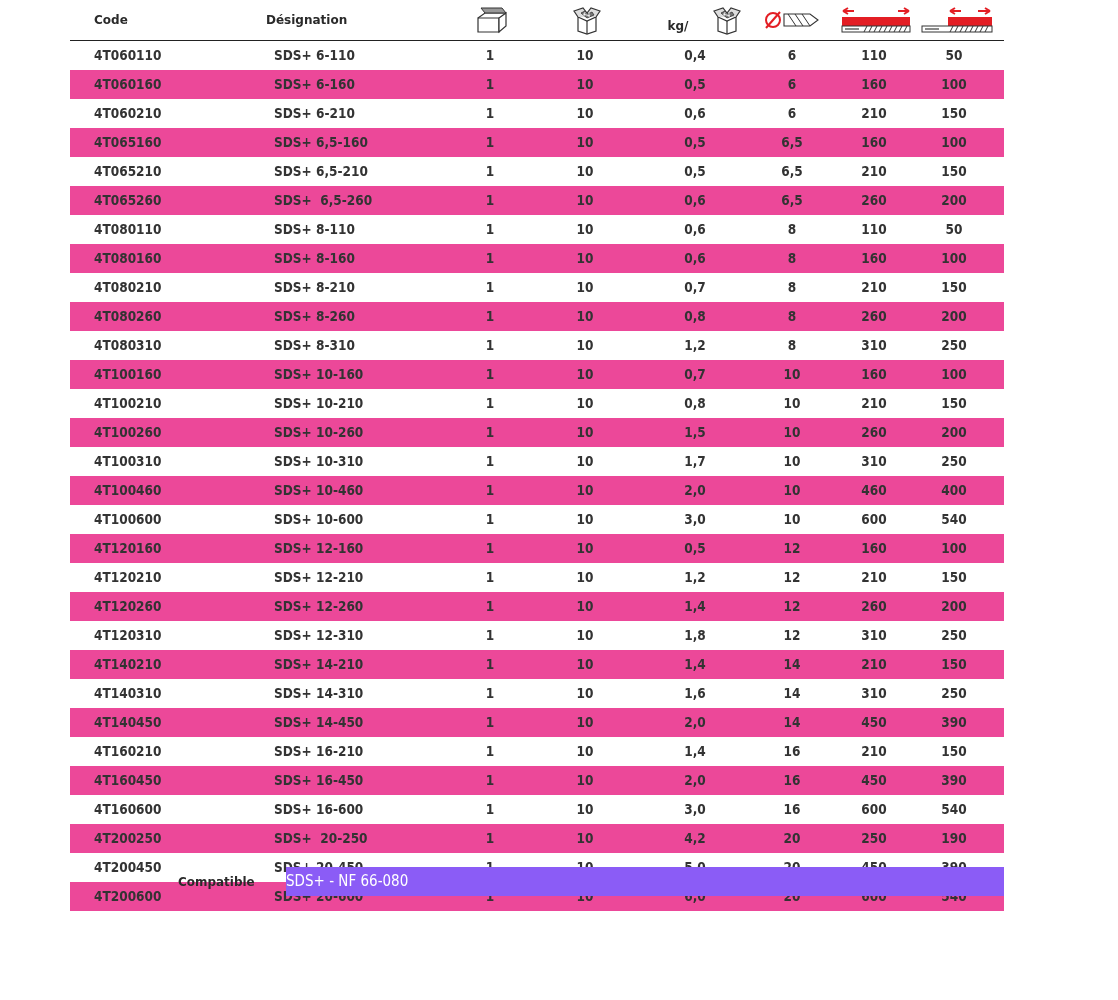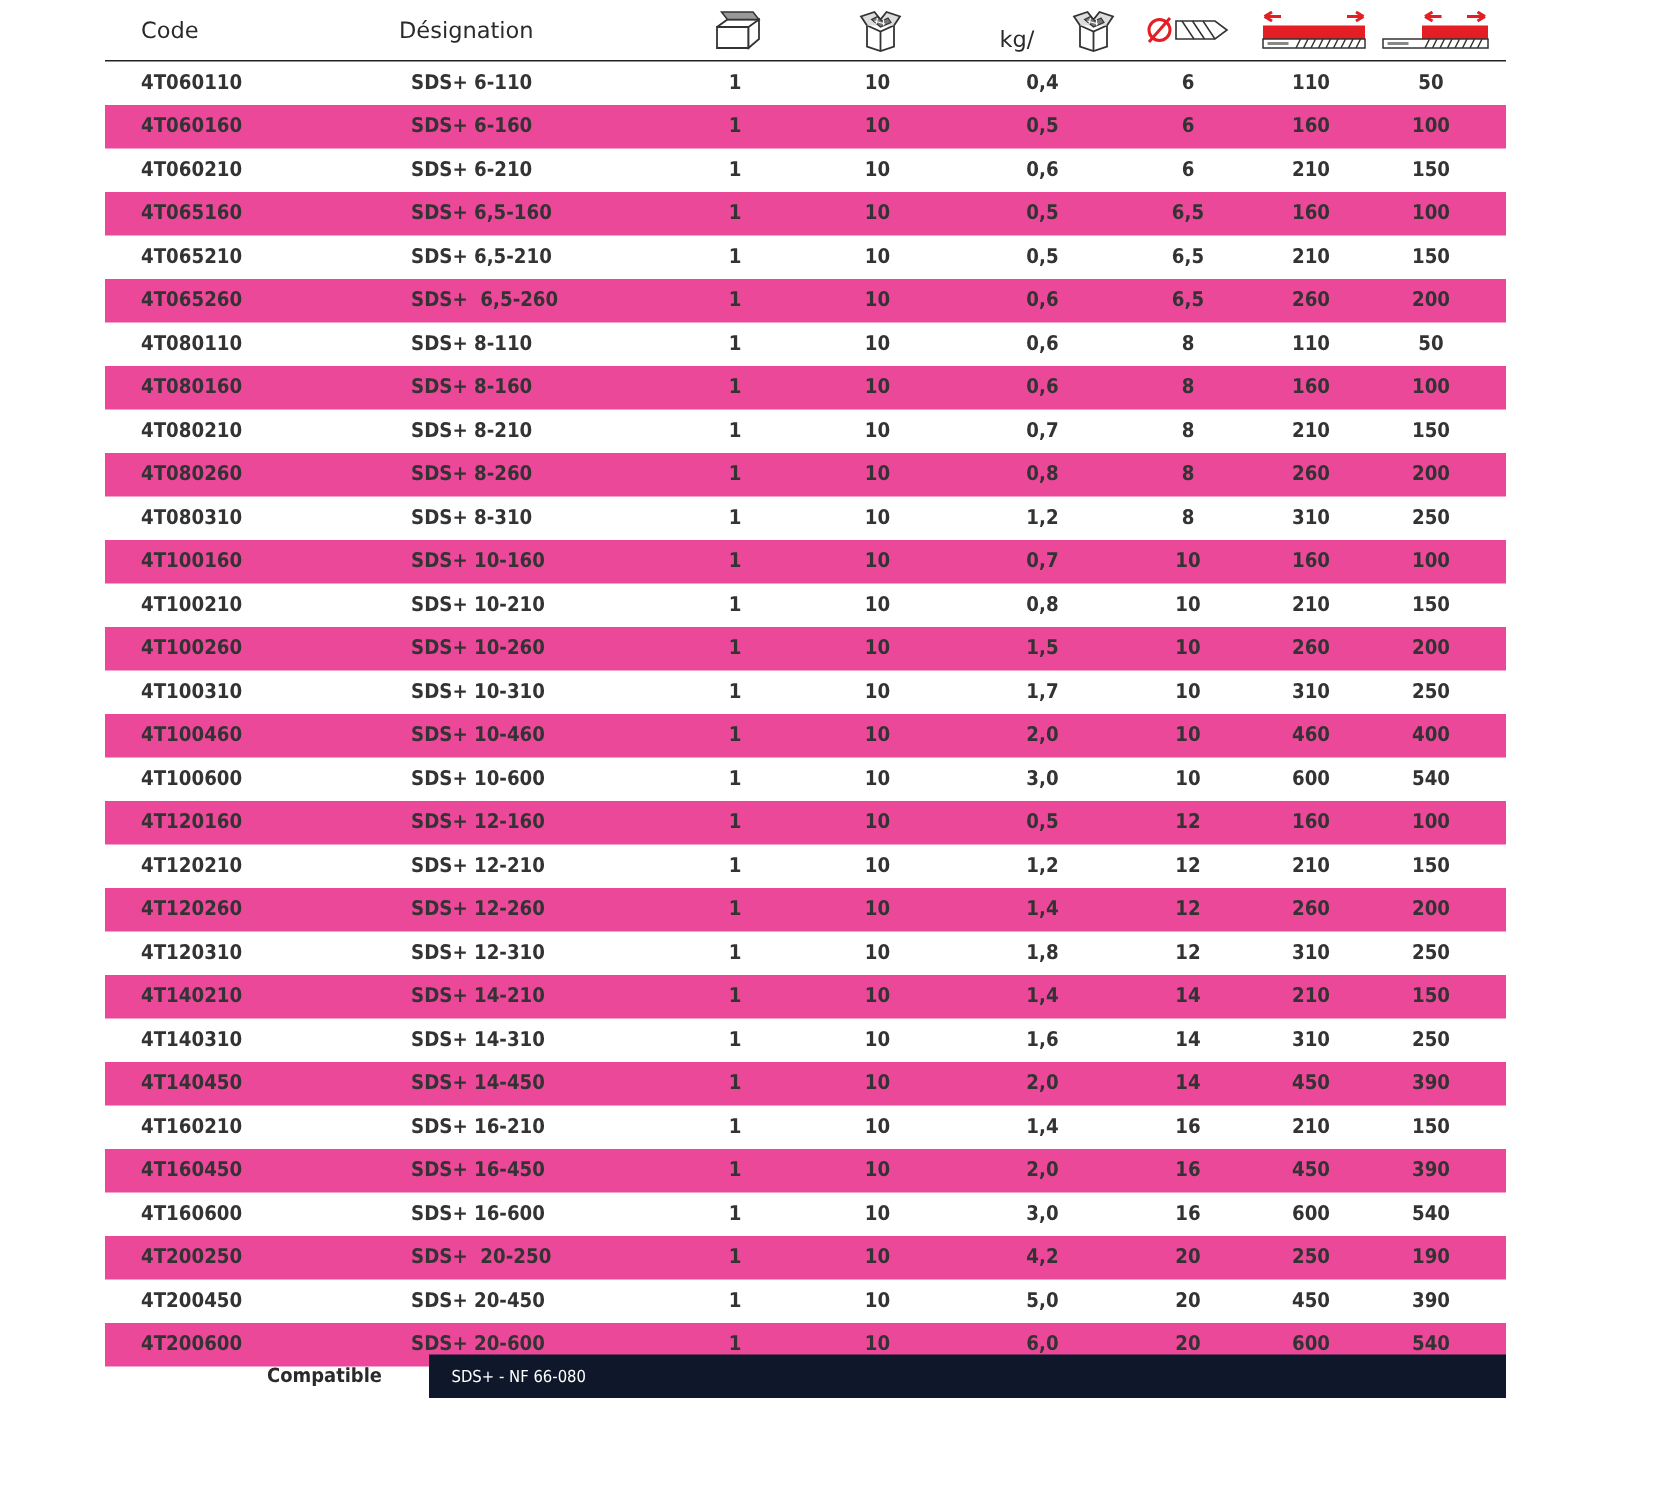--- a/index.html
+++ b/index.html
@@ -1,39 +1,39 @@
 <!DOCTYPE html>
 <html><head>
 <meta charset="utf-8">
 <style>
   html, body { margin: 0; padding: 0; background: #ffffff; }
   body { width: 1118px; height: 1000px; position: relative; overflow: hidden;
          font-family: "DejaVu Sans", sans-serif; color: #2a2a2a; }
   #table { position: absolute; left: 70px; top: 0; width: 934px; }
   .hdr { position: relative; height: 40px; border-bottom: 1.5px solid #222; }
   .hdr .col { position: absolute; top: 0; height: 40px; display: flex; align-items: center; justify-content: center; }
-  .hdr .lbl { font-weight: normal; font-size: 15px; color: #2a2a2a; }
+  .hdr .lbl { font-weight: bold; font-size: 12px; color: #2a2a2a; }
   .row { position: relative; height: 29px; font-weight: bold; }
   .row.alt { background: #ec4899; }
   .row .cell { position: absolute; top: 0; height: 29px; line-height: 29px; font-size: 13.5px; color: #333;
                transform: scaleX(0.9); transform-origin: left center; white-space: pre; }
   .c-code { left: 24px; }
   .c-des  { left: 204px; }
   .c-num  { text-align: center; width: 60px; transform-origin: center center !important; }
   .c-box1 { left: 390px; }
   .c-box10{ left: 485px; }
   .c-kg   { left: 595px; }
   .c-dia  { left: 692px; }
   .c-len  { left: 774px; }
   .c-work { left: 854px; }
-  .foot { position: absolute; top: 903px; left: 70px; width: 934px; height: 47px; }
+  .foot { position: absolute; top: 867px; left: 70px; width: 934px; height: 47px; }
   .foot .flbl { position: absolute; left: 108px; top: 0; line-height: 29px; font-weight: bold; font-size: 13px; color: #2a2a2a;
                 transform: scaleX(0.92); transform-origin: left center; }
-  .foot .fval { position: absolute; left: 216px; top: 0; width: 718px; height: 29px; background: #0f172a; color: #fff;
-                line-height: 29px; font-size: 11px; padding-left: 15px; box-sizing: border-box; }
+  .foot .fval { position: absolute; left: 216px; top: 0; width: 718px; height: 29px; background: #8b5cf6; color: #fff;
+                line-height: 29px; font-size: 15px; box-sizing: border-box; }
   .foot .fval span { display: inline-block; transform: scaleX(0.9); transform-origin: left center; }
   svg { display: block; }
 </style>
 </head>
 <body>
 
 <div id="table">
   <div class="hdr">
     <div class="col" style="left:24px;width:60px;justify-content:flex-start;">
       <span class="lbl">Code</span>

